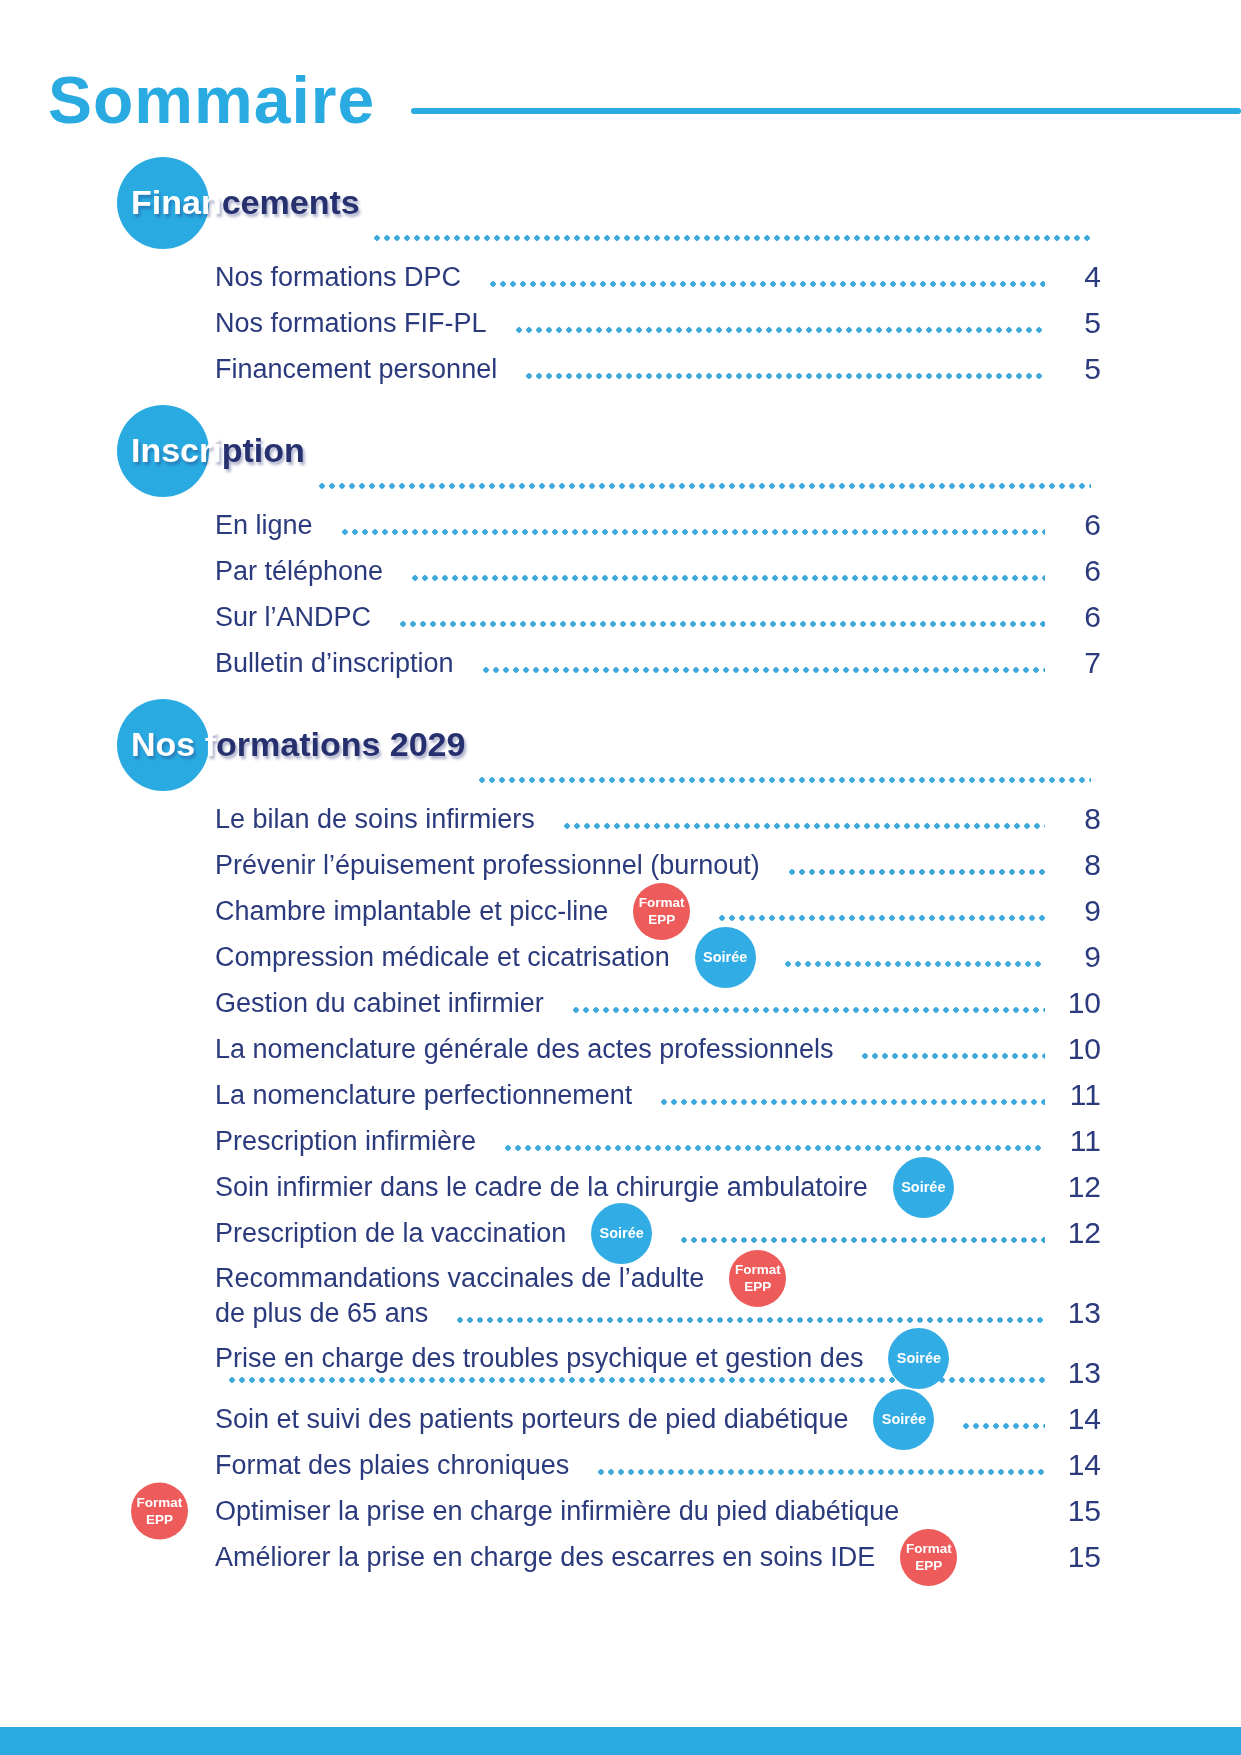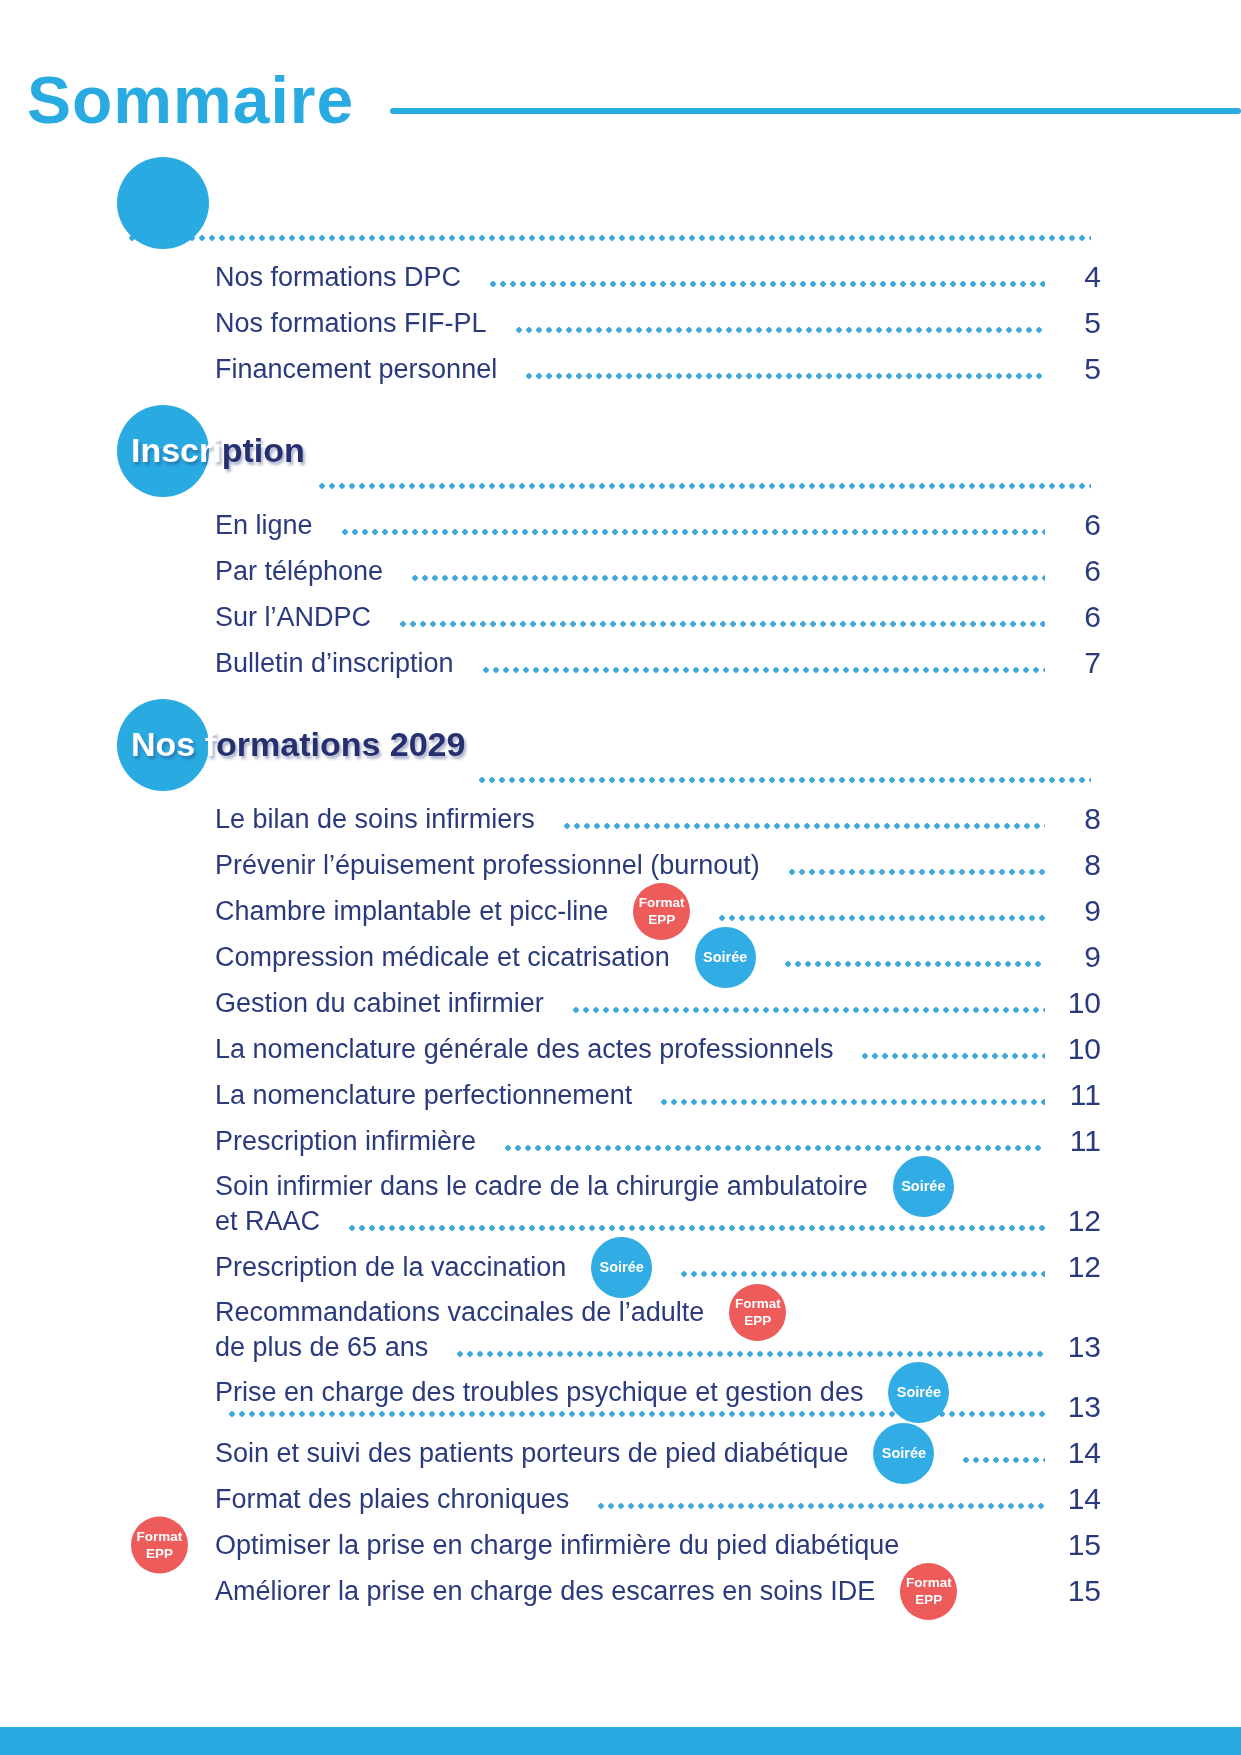--- a/index.html
+++ b/index.html
@@ -6,21 +6,21 @@
   .page {
     position:relative;
     width:1241px; height:1755px;
     background:#ffffff;
     font-family:"Liberation Sans", sans-serif;
     overflow:hidden;
     margin:0 auto;
   }
 
   
-  .title-row { display:flex; align-items:center; padding:64px 0 0 27px;text-align:center; }
+  .title-row { display:flex; align-items:center; padding:64px 0 0 48px;text-align:center; }
   .page-title {
     margin:0; font-size:66px; font-weight:bold; letter-spacing:1px;
     color:#29ABE2; line-height:1.1; white-space:pre;
   }
   .title-line {
     flex:1; height:6px; background:#29ABE2; border-radius:3px;
     margin-left:36px; margin-top:22px;
   }
 
   
@@ -79,20 +79,21 @@
 
   <header class="title-row">
     <h1 class="page-title">Sommaire</h1>
     <div class="title-line"></div>
   </header>
 
   <main id="sections">
   <section class="section">
     <div class="section-header">
       <span class="section-circle"></span>
+      <h2 class="section-title"><span class="on-circle">Finan</span><span class="rest">cements</span></h2>
       <div class="leader header-leader"></div>
     </div>
     <div class="items">
   <div class="row">
     <div class="label-block">
               <div class="line">
                 <span class="txt">Nos formations DPC</span>
                 <div class="leader"></div>
               </div>
             </div>
@@ -261,24 +262,20 @@
             </div>
     <div class="pagenum">11</div>
   </div>
 
   <div class="row">
     <div class="label-block">
               <div class="line">
                 <span class="txt">Soin infirmier dans le cadre de la chirurgie ambulatoire</span>
                 <span class="badge soiree">Soirée</span>
               </div>
-              <div class="line">
-                <span class="txt">et RAAC</span>
-                <div class="leader"></div>
-              </div>
             </div>
     <div class="pagenum">12</div>
   </div>
 
   <div class="row">
     <div class="label-block">
               <div class="line">
                 <span class="txt">Prescription de la vaccination</span>
                 <span class="badge soiree">Soirée</span>
                 <div class="leader"></div>

